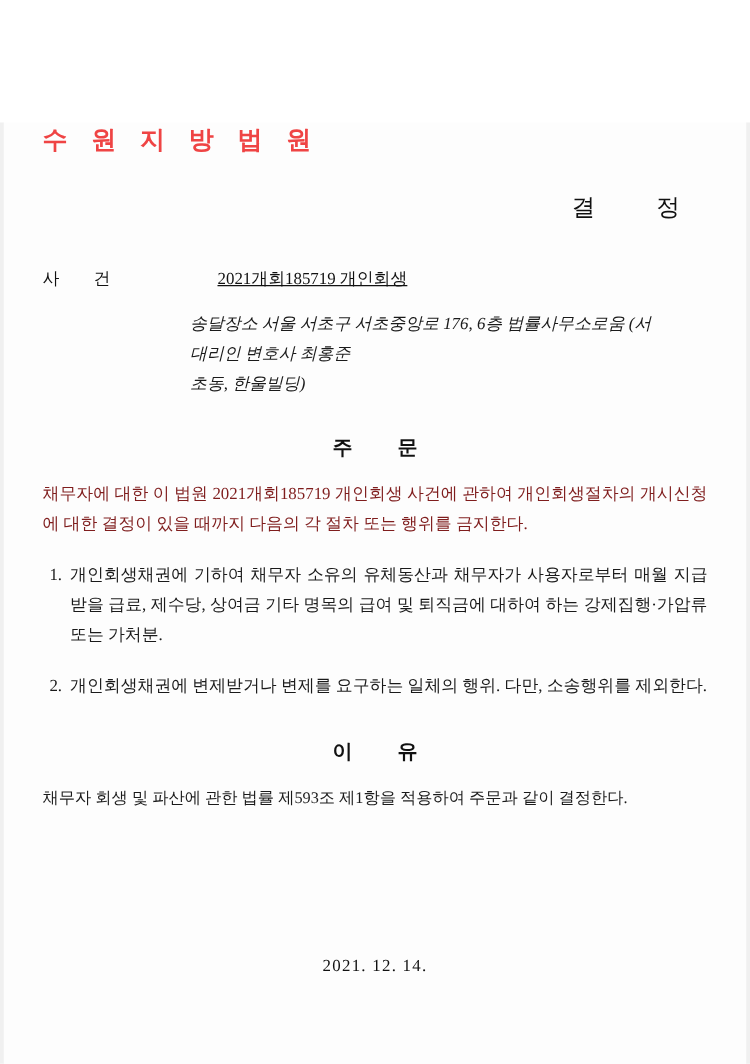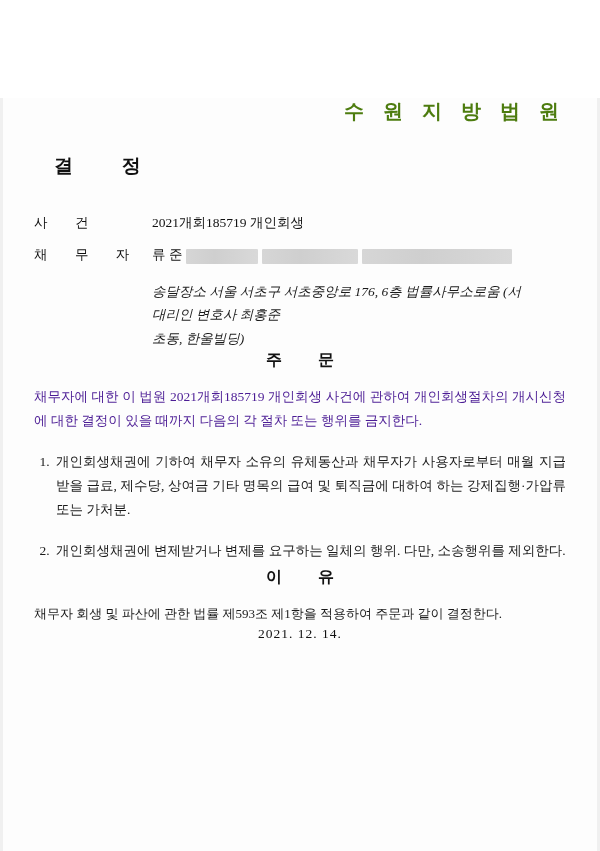--- a/index.html
+++ b/index.html
@@ -17,59 +17,61 @@
   }
   .page {
     width: 600px;
     height: 851px;
     position: relative;
     background: #fdfdfd;
     box-sizing: border-box;
     padding: 0 34px;
   }
   .court-title {
-    text-align: right;
+    text-align: left;
     font-size: 20px;
     font-weight: bold;
     letter-spacing: 7px;
     margin-top: 98px;
-    color: #4d7c0f;
+    color: #ef4444;
   }
   .doc-title {
-    text-align: left;
+    text-align: right;
     font-size: 19px;
-    font-weight: bold;
+    font-weight: normal;
     letter-spacing: 22px;
     margin-top: 28px;
     padding-left: 20px;
     color: #111;
   }
   .field-block {
     margin-top: 34px;
     font-size: 13.5px;
     line-height: 1.5;
   }
   .field-row {
     display: flex;
     align-items: flex-start;
     margin-bottom: 12px;
     position: relative;
+    gap: 22px;
   }
   .field-label {
     width: 118px;
     flex: 0 0 118px;
     letter-spacing: 12px;
     font-size: 13.5px;
     color: #111;
   }
   .field-value {
     flex: 1;
     font-size: 13.5px;
     color: #111;
     position: relative;
+    text-decoration: underline;
   }
   .redact {
     display: inline-block;
     vertical-align: middle;
     height: 15px;
     background: linear-gradient(90deg,#d6d6d6 0%,#cfcfcf 40%,#d9d9d9 100%);
     filter: blur(0.4px);
     border-radius: 1px;
     margin-left: 4px;
   }
@@ -82,28 +84,29 @@
     line-height: 1.75;
     margin-top: 14px;
     font-style: italic;
   }
   .section-heading {
     text-align: center;
     font-size: 16px;
     font-weight: bold;
     letter-spacing: 16px;
     padding-left: 16px;
+    margin-top: 30px;
     margin-bottom: 14px;
     color: #111;
   }
   .body-para {
     font-size: 13.5px;
     line-height: 1.78;
     text-align: justify;
-    color: #4c1d95;
+    color: #7f1d1d;
   }
   ol.clauses {
     margin: 16px 0 0 0;
     padding-left: 19px;
     font-size: 13.5px;
     line-height: 1.78;
   }
   ol.clauses li {
     margin-bottom: 4px;
     text-align: justify;
@@ -111,20 +114,21 @@
     margin-top: 17px;
   }
   .reason-para {
     font-size: 13px;
     line-height: 1.78;
     margin-top: 4px;
   }
   .date-line {
     text-align: center;
     font-size: 13.5px;
+    margin-top: 116px;
     letter-spacing: 1px;
     color: #111;
   }
   .page-edge-left, .page-edge-right {
     position: absolute;
     top: 0;
     bottom: 0;
     width: 3px;
     background: #f0f0f0;
   }
@@ -142,26 +146,20 @@
   <div class="court-title">수 원 지 방 법 원</div>
   <div class="doc-title">결        정</div>
 
   <div class="field-block">
 
     <div class="field-row">
       <div class="field-label">사        건</div>
       <div class="field-value">2021개회185719  개인회생</div>
     </div>
 
-    <div class="field-row">
-      <div class="field-label">채  무  자</div>
-      <div class="field-value">
-        <span>류 준</span><span class="redact r1"></span><span class="redact r2"></span><span class="redact r3"></span>
-      </div>
-    </div>
 
     <div class="addr-block">
       <div>송달장소   서울 서초구 서초중앙로 176, 6층 법률사무소로움 (서</div>
       <div>대리인 변호사 최홍준</div>
       <div>초동, 한울빌딩)</div>
     </div>
 
   </div>
 
   <div class="section-heading">주        문</div>

